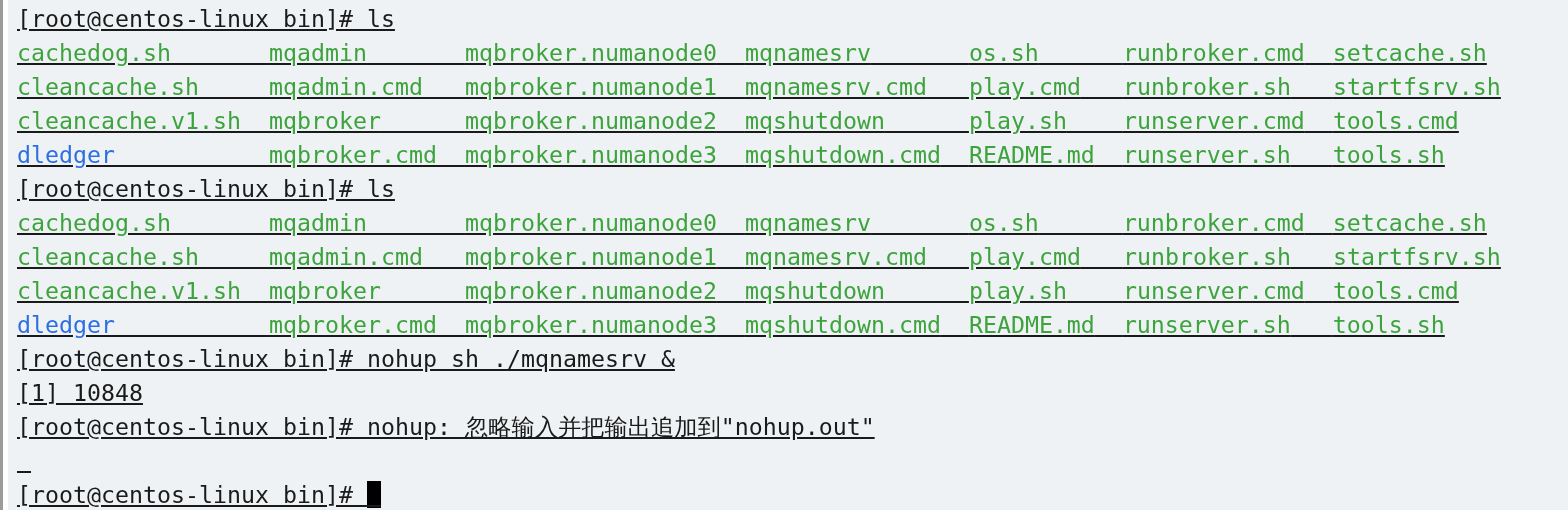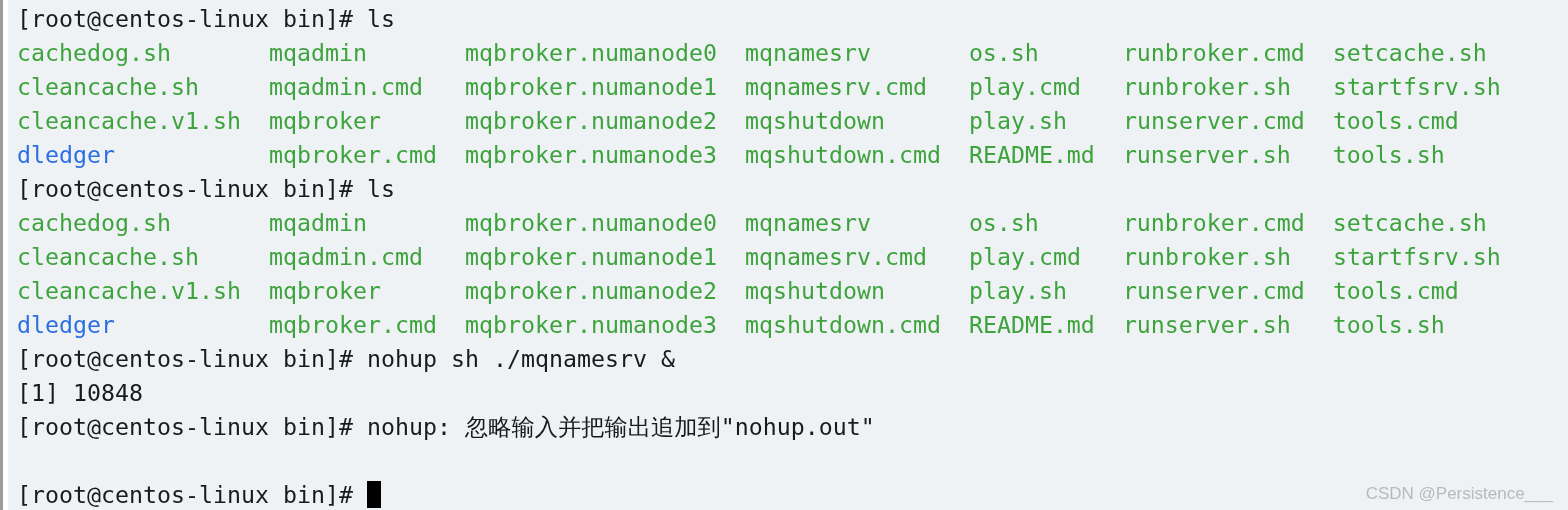--- a/index.html
+++ b/index.html
@@ -35,20 +35,21 @@
     margin: 0;
     padding: 2px 0 0 17px;
     font-family: "DejaVu Sans Mono", "Liberation Mono", monospace;
     font-size: 23.25px;
     line-height: 34px;
     color: var(--fg, #1a1a1a);
     white-space: pre;
   }
   .term-line {
     min-height: 34px;
+    text-decoration: underline;
   }
   .t-plain { color: var(--fg, #1a1a1a); }
   .t-exec  { color: var(--green, #3da33d); }
   .t-dir   { color: var(--blue, #2c6fe2); margin-top: 24px; }
   .t-sp    { color: var(--fg, #1a1a1a); }
   .t-cursor {
     background: #000000;
     color: #000000;
   }
   .watermark {
@@ -60,14 +61,13 @@
     color: var(--wm, #b7babc);
   }
 </style>
 </head>
 <body>
 
 <div class="screen">
   <div class="edge-gray"></div>
   <div class="edge-white"></div>
   <pre class="term"><div class="term-line"><span class="t-plain">[root@centos-linux bin]# ls</span></div><div class="term-line"><span class="t-exec">cachedog.sh</span><span class="t-sp">       </span><span class="t-exec">mqadmin</span><span class="t-sp">       </span><span class="t-exec">mqbroker.numanode0</span><span class="t-sp">  </span><span class="t-exec">mqnamesrv</span><span class="t-sp">       </span><span class="t-exec">os.sh</span><span class="t-sp">      </span><span class="t-exec">runbroker.cmd</span><span class="t-sp">  </span><span class="t-exec">setcache.sh</span></div><div class="term-line"><span class="t-exec">cleancache.sh</span><span class="t-sp">     </span><span class="t-exec">mqadmin.cmd</span><span class="t-sp">   </span><span class="t-exec">mqbroker.numanode1</span><span class="t-sp">  </span><span class="t-exec">mqnamesrv.cmd</span><span class="t-sp">   </span><span class="t-exec">play.cmd</span><span class="t-sp">   </span><span class="t-exec">runbroker.sh</span><span class="t-sp">   </span><span class="t-exec">startfsrv.sh</span></div><div class="term-line"><span class="t-exec">cleancache.v1.sh</span><span class="t-sp">  </span><span class="t-exec">mqbroker</span><span class="t-sp">      </span><span class="t-exec">mqbroker.numanode2</span><span class="t-sp">  </span><span class="t-exec">mqshutdown</span><span class="t-sp">      </span><span class="t-exec">play.sh</span><span class="t-sp">    </span><span class="t-exec">runserver.cmd</span><span class="t-sp">  </span><span class="t-exec">tools.cmd</span></div><div class="term-line"><span class="t-dir">dledger</span><span class="t-sp">           </span><span class="t-exec">mqbroker.cmd</span><span class="t-sp">  </span><span class="t-exec">mqbroker.numanode3</span><span class="t-sp">  </span><span class="t-exec">mqshutdown.cmd</span><span class="t-sp">  </span><span class="t-exec">README.md</span><span class="t-sp">  </span><span class="t-exec">runserver.sh</span><span class="t-sp">   </span><span class="t-exec">tools.sh</span></div><div class="term-line"><span class="t-plain">[root@centos-linux bin]# ls</span></div><div class="term-line"><span class="t-exec">cachedog.sh</span><span class="t-sp">       </span><span class="t-exec">mqadmin</span><span class="t-sp">       </span><span class="t-exec">mqbroker.numanode0</span><span class="t-sp">  </span><span class="t-exec">mqnamesrv</span><span class="t-sp">       </span><span class="t-exec">os.sh</span><span class="t-sp">      </span><span class="t-exec">runbroker.cmd</span><span class="t-sp">  </span><span class="t-exec">setcache.sh</span></div><div class="term-line"><span class="t-exec">cleancache.sh</span><span class="t-sp">     </span><span class="t-exec">mqadmin.cmd</span><span class="t-sp">   </span><span class="t-exec">mqbroker.numanode1</span><span class="t-sp">  </span><span class="t-exec">mqnamesrv.cmd</span><span class="t-sp">   </span><span class="t-exec">play.cmd</span><span class="t-sp">   </span><span class="t-exec">runbroker.sh</span><span class="t-sp">   </span><span class="t-exec">startfsrv.sh</span></div><div class="term-line"><span class="t-exec">cleancache.v1.sh</span><span class="t-sp">  </span><span class="t-exec">mqbroker</span><span class="t-sp">      </span><span class="t-exec">mqbroker.numanode2</span><span class="t-sp">  </span><span class="t-exec">mqshutdown</span><span class="t-sp">      </span><span class="t-exec">play.sh</span><span class="t-sp">    </span><span class="t-exec">runserver.cmd</span><span class="t-sp">  </span><span class="t-exec">tools.cmd</span></div><div class="term-line"><span class="t-dir">dledger</span><span class="t-sp">           </span><span class="t-exec">mqbroker.cmd</span><span class="t-sp">  </span><span class="t-exec">mqbroker.numanode3</span><span class="t-sp">  </span><span class="t-exec">mqshutdown.cmd</span><span class="t-sp">  </span><span class="t-exec">README.md</span><span class="t-sp">  </span><span class="t-exec">runserver.sh</span><span class="t-sp">   </span><span class="t-exec">tools.sh</span></div><div class="term-line"><span class="t-plain">[root@centos-linux bin]# nohup sh ./mqnamesrv &amp;</span></div><div class="term-line"><span class="t-plain">[1] 10848</span></div><div class="term-line"><span class="t-plain">[root@centos-linux bin]# nohup: 忽略输入并把输出追加到"nohup.out"</span></div><div class="term-line">&nbsp;</div><div class="term-line"><span class="t-plain">[root@centos-linux bin]# </span><span class="t-cursor">&nbsp;</span></div></pre>
-  <div class="watermark">CSDN @Persistence___</div>
 </div>
 
 </body></html>

